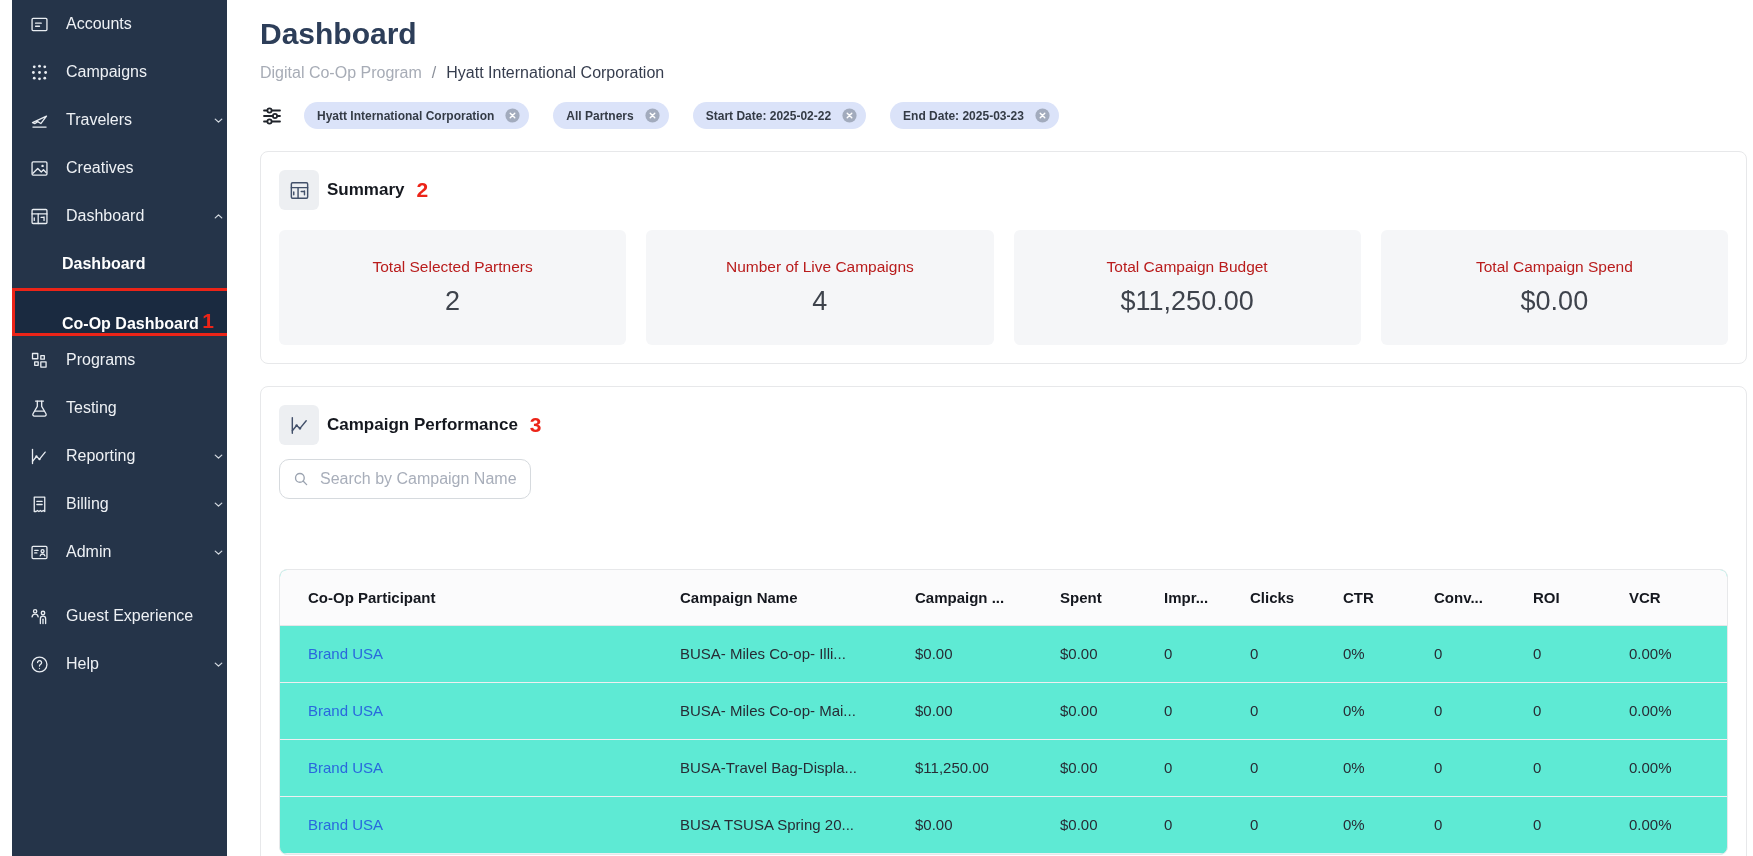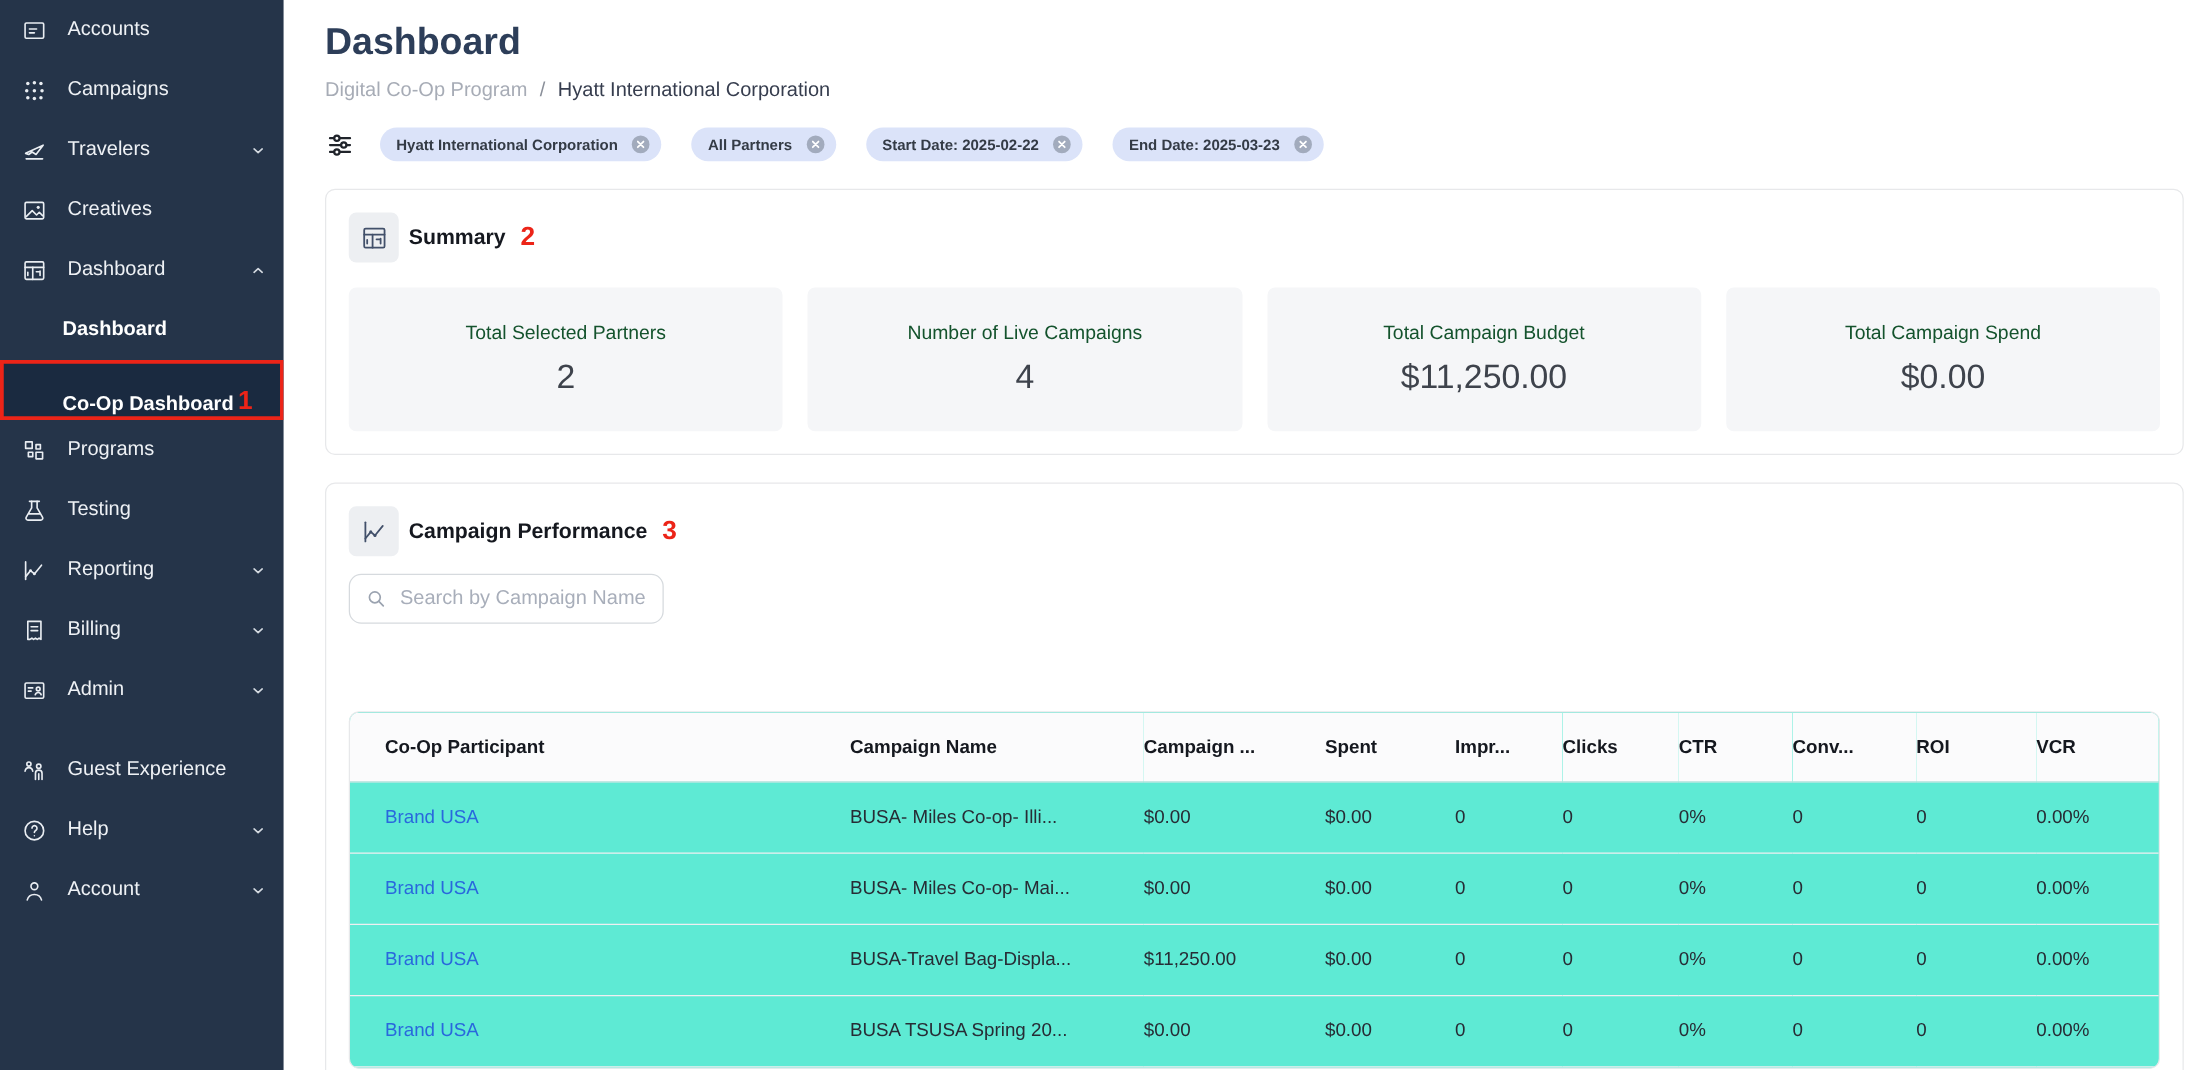--- a/index.html
+++ b/index.html
@@ -5,21 +5,21 @@
   * { box-sizing: border-box; margin: 0; padding: 0; }
   html,body { width:1753px; height:856px; }
   body {
     font-family: "Liberation Sans", "DejaVu Sans", sans-serif;
     background:#ffffff; overflow:hidden;
   }
   .screen { position:relative; width:1753px; height:856px; overflow:hidden; }
 
   
   .sidebar {
-    position:absolute; left:0; top:0; width:227px; height:856px;
+    position:absolute; left:12px; top:0; width:227px; height:856px;
     background:#253449; color:#eef1f5; overflow:hidden;
   }
   .nav-item {
     height:48px; display:flex; align-items:center;
     padding:0 14px 0 16px; gap:16px; font-size:16px; cursor:pointer;
   }
   .nav-icon { width:22px; height:22px; flex:0 0 22px; display:flex; align-items:center; justify-content:center; color:#e9edf2; }
   .nav-icon svg, .chev svg { display:block; }
   .nav-label { white-space:nowrap; }
   .chev { margin-left:auto; color:#d3d9e0; display:flex; }
@@ -65,21 +65,21 @@
     display:flex; align-items:center; justify-content:center;
   }
   .section-title { margin-left:8px; font-size:17px; font-weight:700; color:#15181f; }
   .section-head .ann-red { margin-left:12px; }
 
   .stats-row { display:flex; gap:20px; margin-top:20px; }
   .stat-card {
     flex:1; background:#f5f6f8; border-radius:6px; height:115px;
     display:flex; flex-direction:column; align-items:center; justify-content:center; gap:10px;
   }
-  .stat-label { font-size:15.5px; color:#14532d; }
+  .stat-label { font-size:15.5px; color:#b91c1c; }
   .stat-value { font-size:27px; color:#3e434c; }
 
   .search-box {
     margin-top:14px; width:252px; height:40px;
     border:1px solid #d6dade; border-radius:10px;
     display:flex; align-items:center; padding:16px 12px; gap:10px; color:#9ba3b0; background:#fff;
   }
   .search-box input {
     border:none; outline:none; flex:1; font-size:16px; color:#374151; background:transparent;
     font-family: "Liberation Sans", "DejaVu Sans", sans-serif;
@@ -282,34 +282,20 @@
           </svg>
       </span>
       <span class="nav-label">Help</span>
       <span class="chev">
         <svg width="13" height="13" viewBox="0 0 24 24" fill="none" stroke="currentColor" stroke-width="2.4" stroke-linecap="round" stroke-linejoin="round">
             <path d="M6 9.5l6 5.5 6-5.5"></path>
           </svg>
       </span>
     </div>
 
-    <div class="nav-item">
-      <span class="nav-icon">
-        <svg width="21" height="21" viewBox="0 0 24 24" fill="none" stroke="currentColor" stroke-width="1.5" stroke-linecap="round" stroke-linejoin="round">
-            <circle cx="12" cy="8" r="3.1"></circle>
-            <path d="M5.5 20.5c.8-3.2 3.4-5 6.5-5s5.7 1.8 6.5 5"></path>
-          </svg>
-      </span>
-      <span class="nav-label">Account</span>
-      <span class="chev">
-        <svg width="13" height="13" viewBox="0 0 24 24" fill="none" stroke="currentColor" stroke-width="2.4" stroke-linecap="round" stroke-linejoin="round">
-            <path d="M6 9.5l6 5.5 6-5.5"></path>
-          </svg>
-      </span>
-    </div>
 
   </nav>
 
   <main class="main">
 
     <h1 class="page-title">Dashboard</h1>
 
     <div class="breadcrumb">
       <span class="bc-parent">Digital Co-Op Program</span>
       <span class="bc-sep">/</span>

